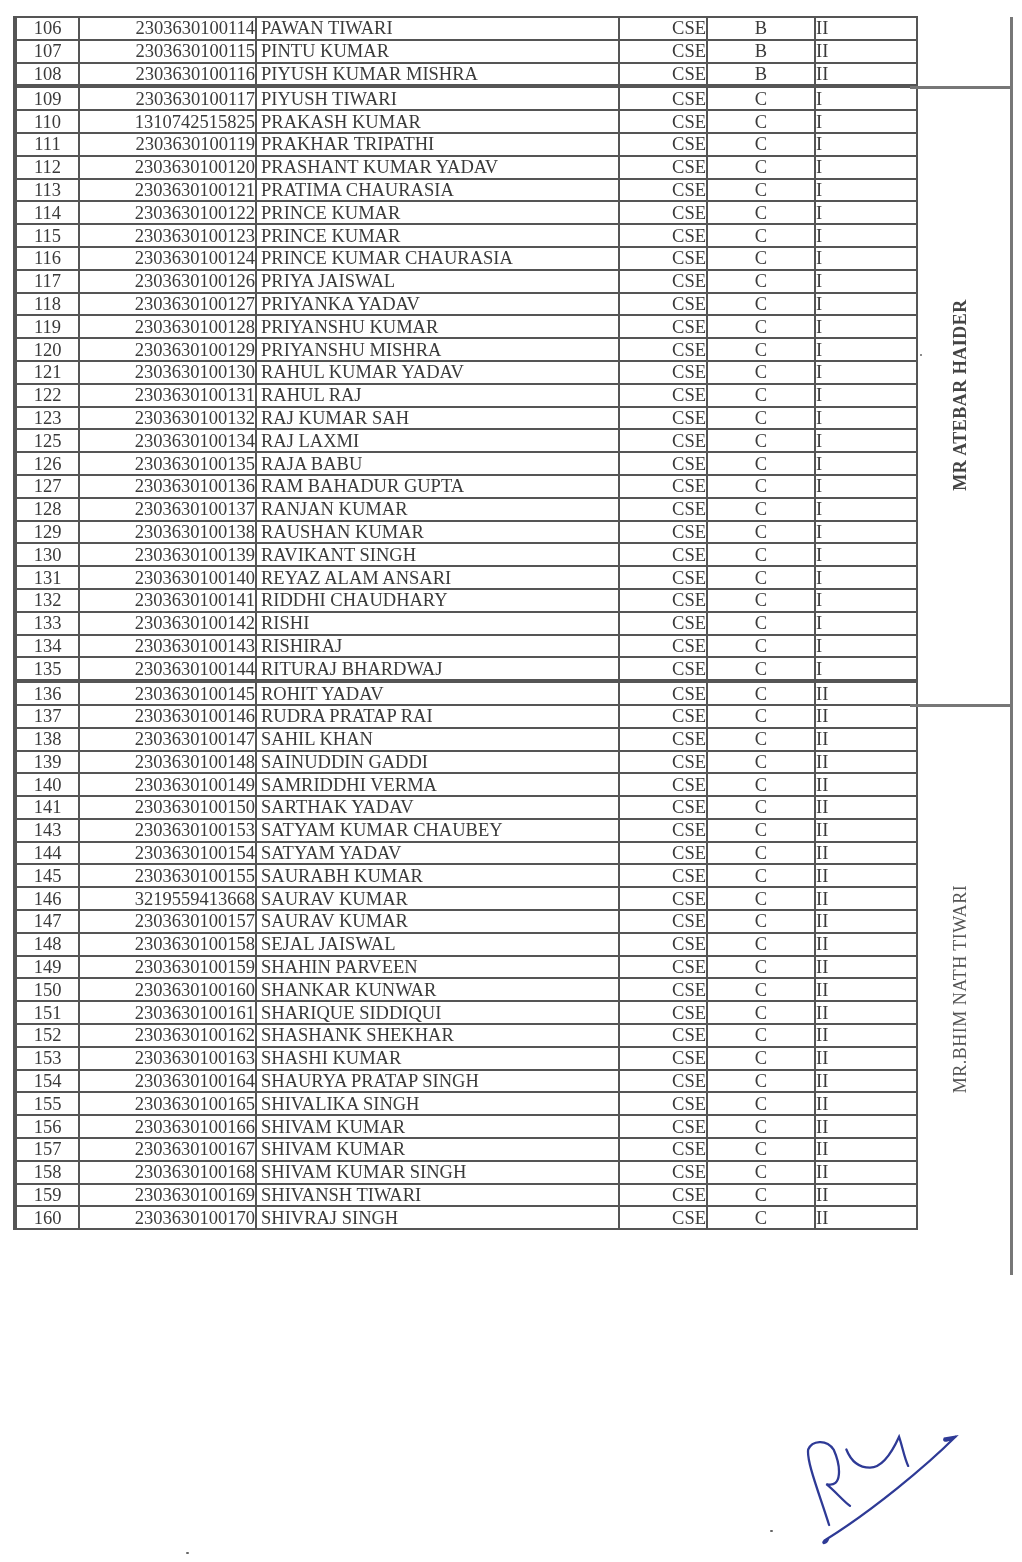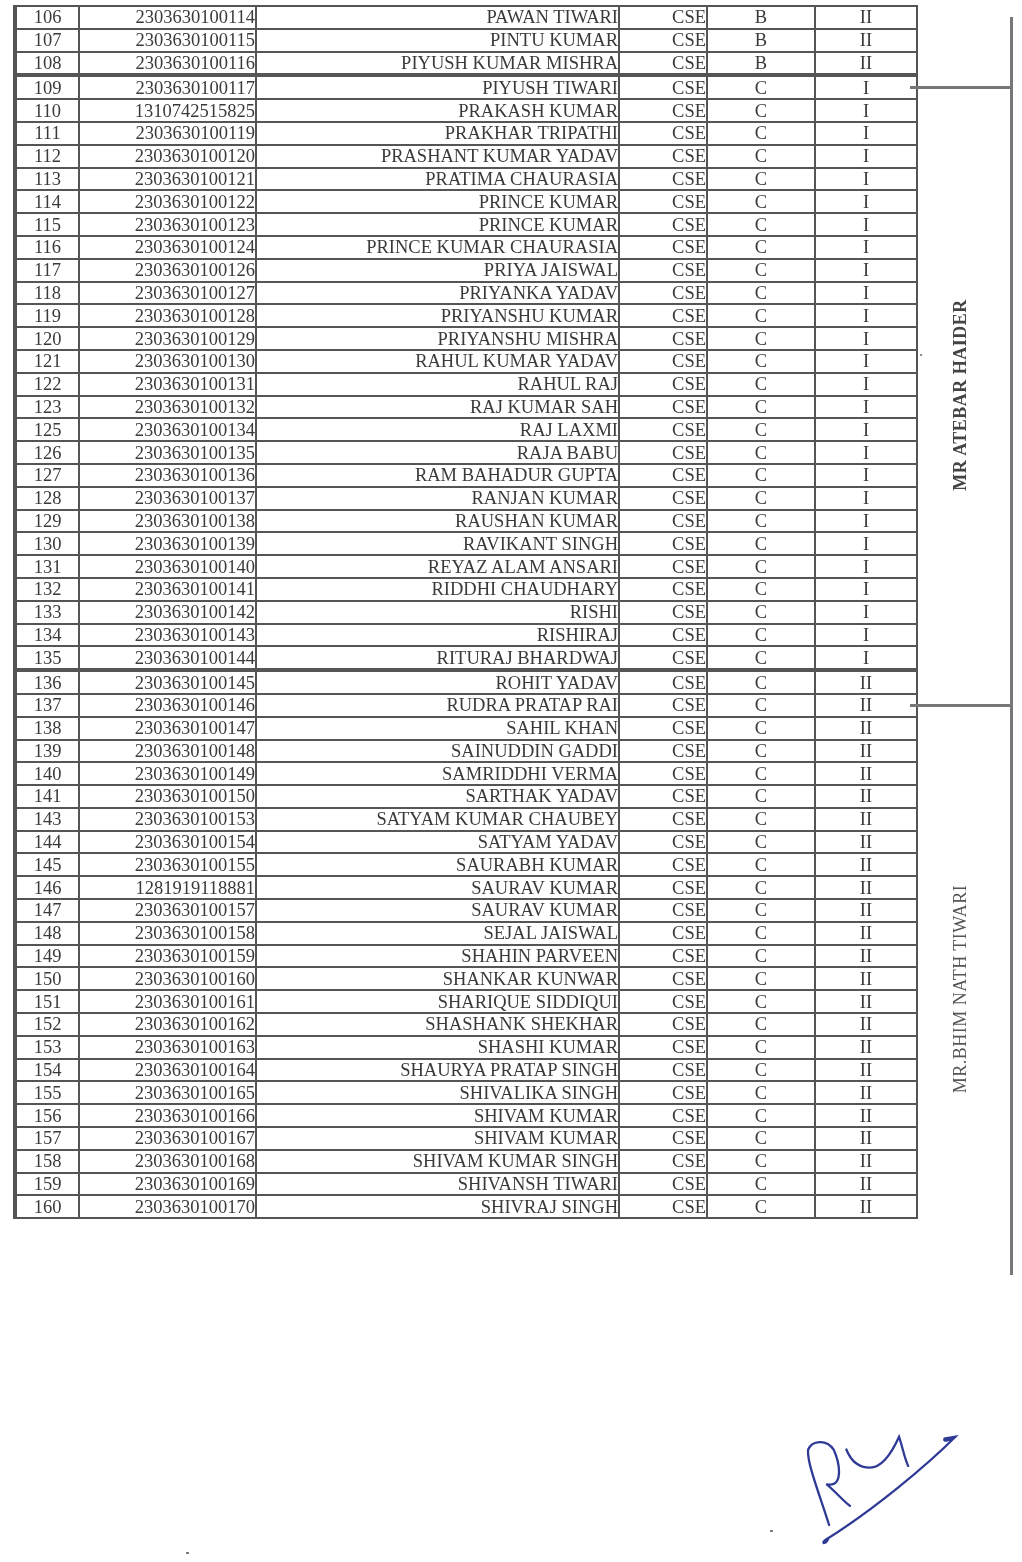--- a/index.html
+++ b/index.html
@@ -1,27 +1,27 @@
 <!DOCTYPE html>
 <html><head>
 <meta charset="utf-8">
 <style>
   html, body { margin:0; padding:0; background:#fff; }
   body { width:1022px; height:1562px; position:relative; overflow:hidden;
          font-family:"Liberation Serif", "DejaVu Serif", serif; color:#3a3a3a; }
-  .sheet { position:absolute; left:13px; top:5px; }
+  .sheet { position:absolute; left:13px; top:16px; }
   table.roster { border-collapse:collapse; table-layout:fixed; }
   table.roster td { border:2px solid #555; height:20.8px; padding:0; font-size:18.5px;
                     line-height:20px; white-space:nowrap; overflow:hidden; }
   td.c-sno { width:61px; text-align:center; }
   td.c-roll { width:175px; text-align:right; }
-  td.c-name { width:357px; text-align:right; padding-left:4px !important;font-family:Liberation Serif, serif; }
+  td.c-name { width:357px; text-align:left; padding-left:4px !important;font-family:Liberation Serif, serif; }
   td.c-branch { width:86px; text-align:right;font-family:Liberation Serif, serif; }
   td.c-sec { width:106px; text-align:center; }
-  td.c-grp { width:100px; text-align:center;font-family:Liberation Serif, serif; }
+  td.c-grp { width:100px; text-align:left;font-family:Liberation Serif, serif; }
   tr.group-start td { border-top:4px solid #555;margin-top:44px; }
   table.roster { border-left:4px solid #555; }
   .mentor-col { position:absolute; left:910px; width:100px; border-right:3px solid #777; }
   .mentor-cell { position:absolute; left:0; width:100px; border-bottom:3px solid #777; }
   .mentor-cell.last { border-bottom:none; }
   .mentor-name { position:absolute; left:50%; top:50%; transform:translate(-50%,-50%) rotate(-90deg);
                  white-space:nowrap; font-size:18px; font-weight:bold; letter-spacing:0.5px; color:#444; }
   .mentor-name.light { font-weight:normal; color:#555; }
   .signature { position:absolute; left:790px; top:1410px; width:200px; height:150px; }
   .speck { position:absolute; width:3px; height:2px; background:#666; border-radius:1px; }
@@ -331,21 +331,21 @@
         <tr>
           <td class="c-sno">145</td>
           <td class="c-roll">2303630100155</td>
           <td class="c-name">SAURABH KUMAR</td>
           <td class="c-branch">CSE</td>
           <td class="c-sec">C</td>
           <td class="c-grp">II</td>
         </tr>
         <tr>
           <td class="c-sno">146</td>
-          <td class="c-roll">1281919118881</td>
+          <td class="c-roll">3219559413668</td>
           <td class="c-name">SAURAV KUMAR</td>
           <td class="c-branch">CSE</td>
           <td class="c-sec">C</td>
           <td class="c-grp">II</td>
         </tr>
         <tr>
           <td class="c-sno">147</td>
           <td class="c-roll">2303630100157</td>
           <td class="c-name">SAURAV KUMAR</td>
           <td class="c-branch">CSE</td>

